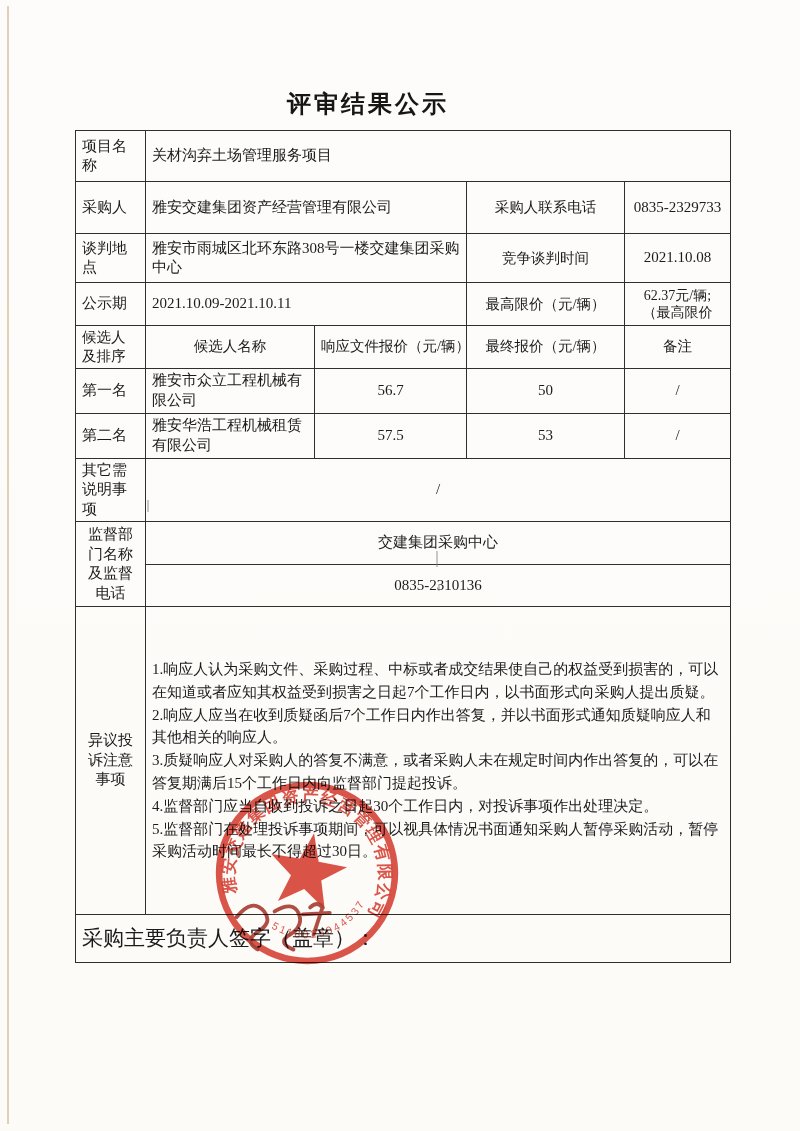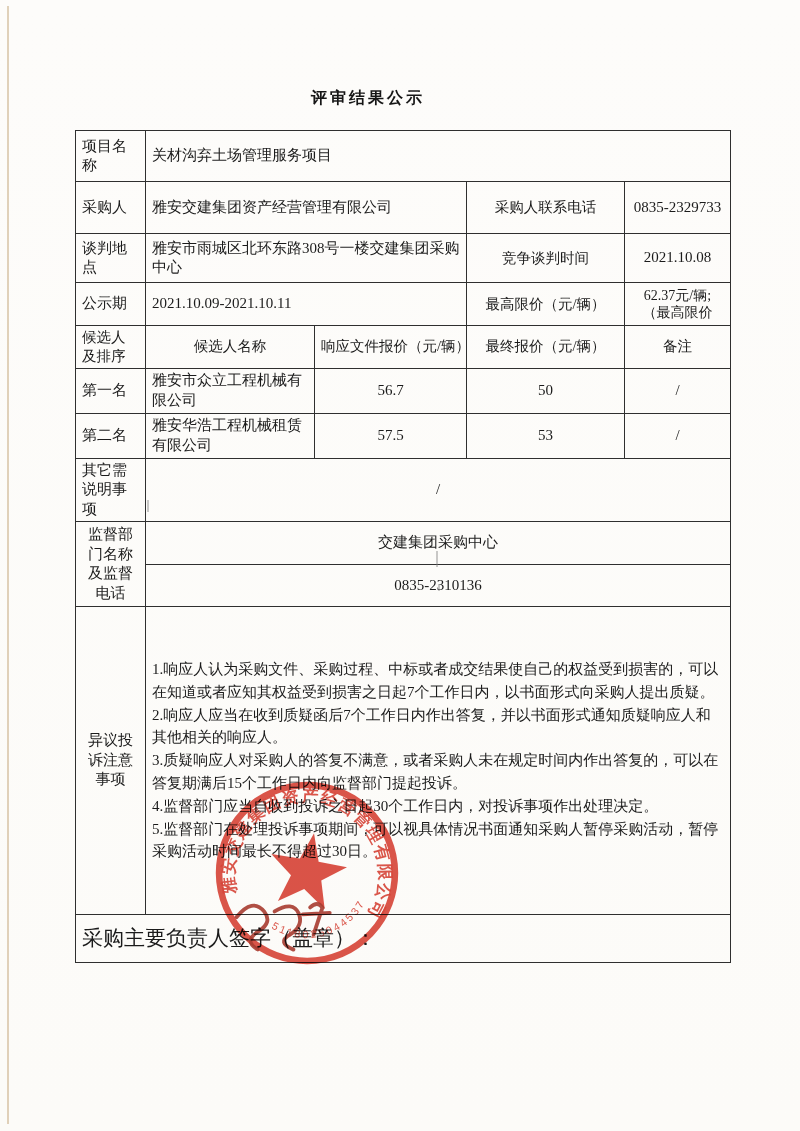--- a/index.html
+++ b/index.html
@@ -19,21 +19,21 @@
   .edge-line{
     position:absolute;left:7px;top:6px;width:2px;height:1118px;
     background:#c9ad85;opacity:.55;
   }
   .artifact{position:absolute;background:#7a7a7a;opacity:.4;}
 
   .doc-title{
     position:absolute;top:88px;left:0;width:736px;
     text-align:center;
     font-family:"Liberation Sans","DejaVu Sans",sans-serif;
-    font-weight:bold;font-size:16px;letter-spacing:3px;color:#161616;
+    font-weight:bold;font-size:24px;letter-spacing:3px;color:#161616;
   }
 
   table.results{
     position:absolute;left:75px;top:130px;width:655px;
     border-collapse:collapse;table-layout:fixed;
     font-size:15px;color:#1b1b1b;border-radius:12px;
   }
   table.results td{
     border:1.6px solid #2f2f2f;
     padding:2px 6px;

